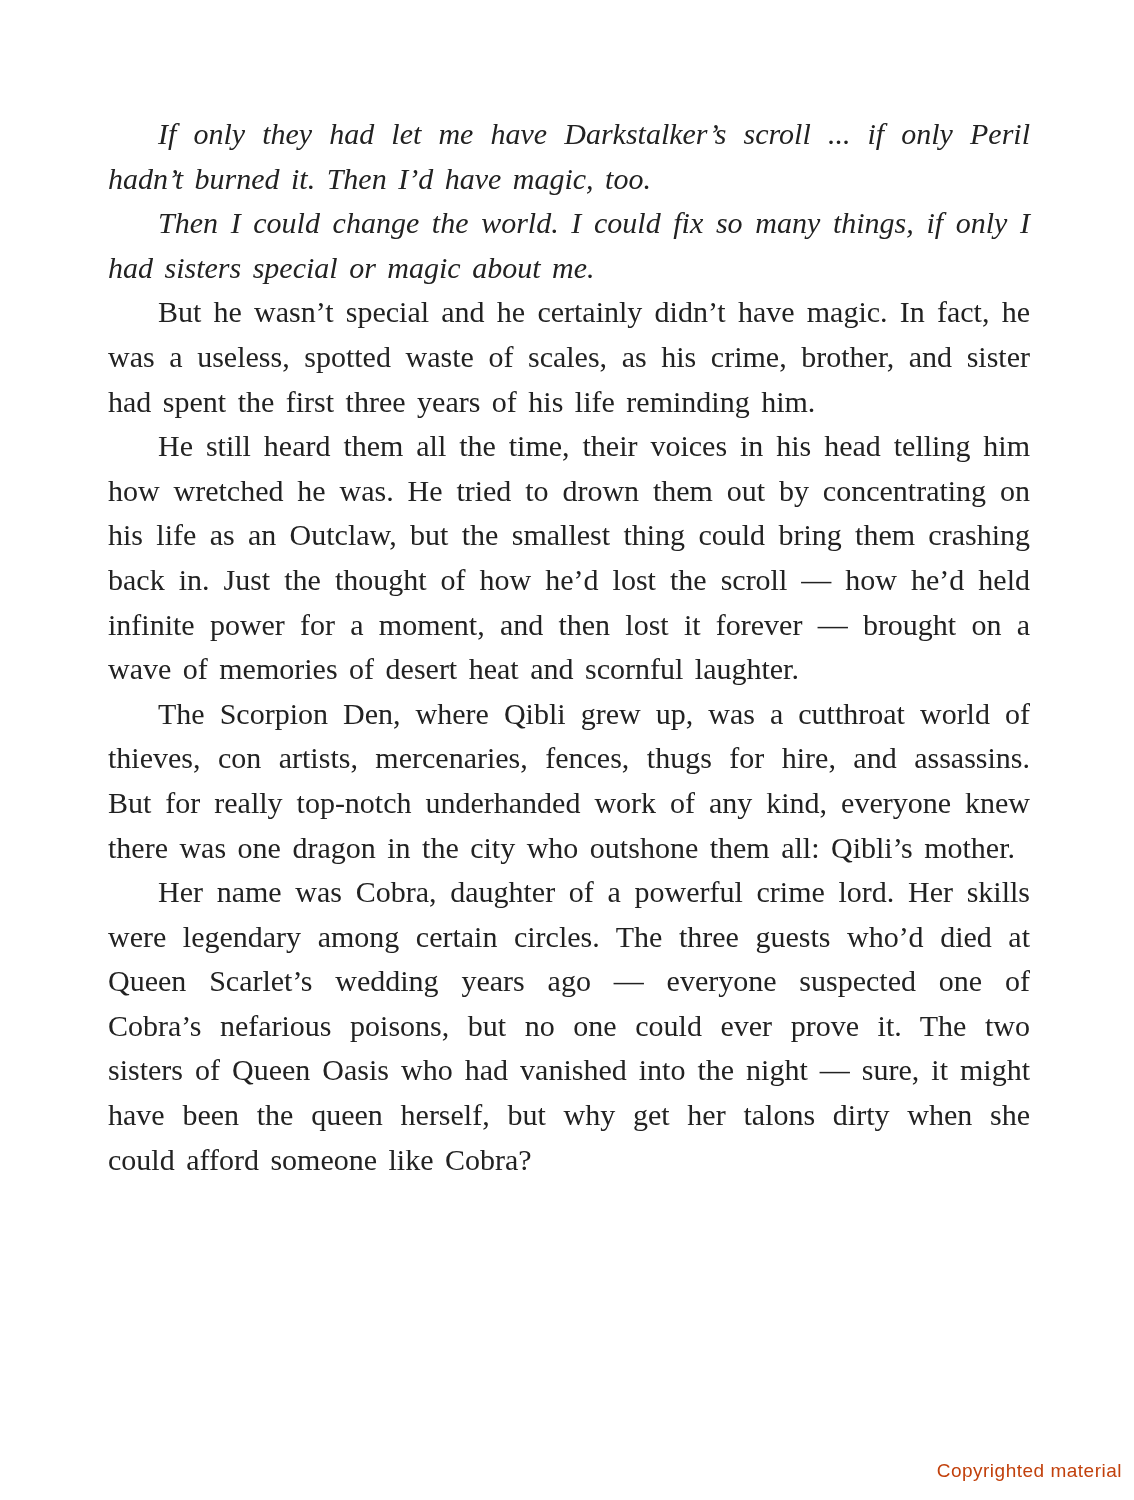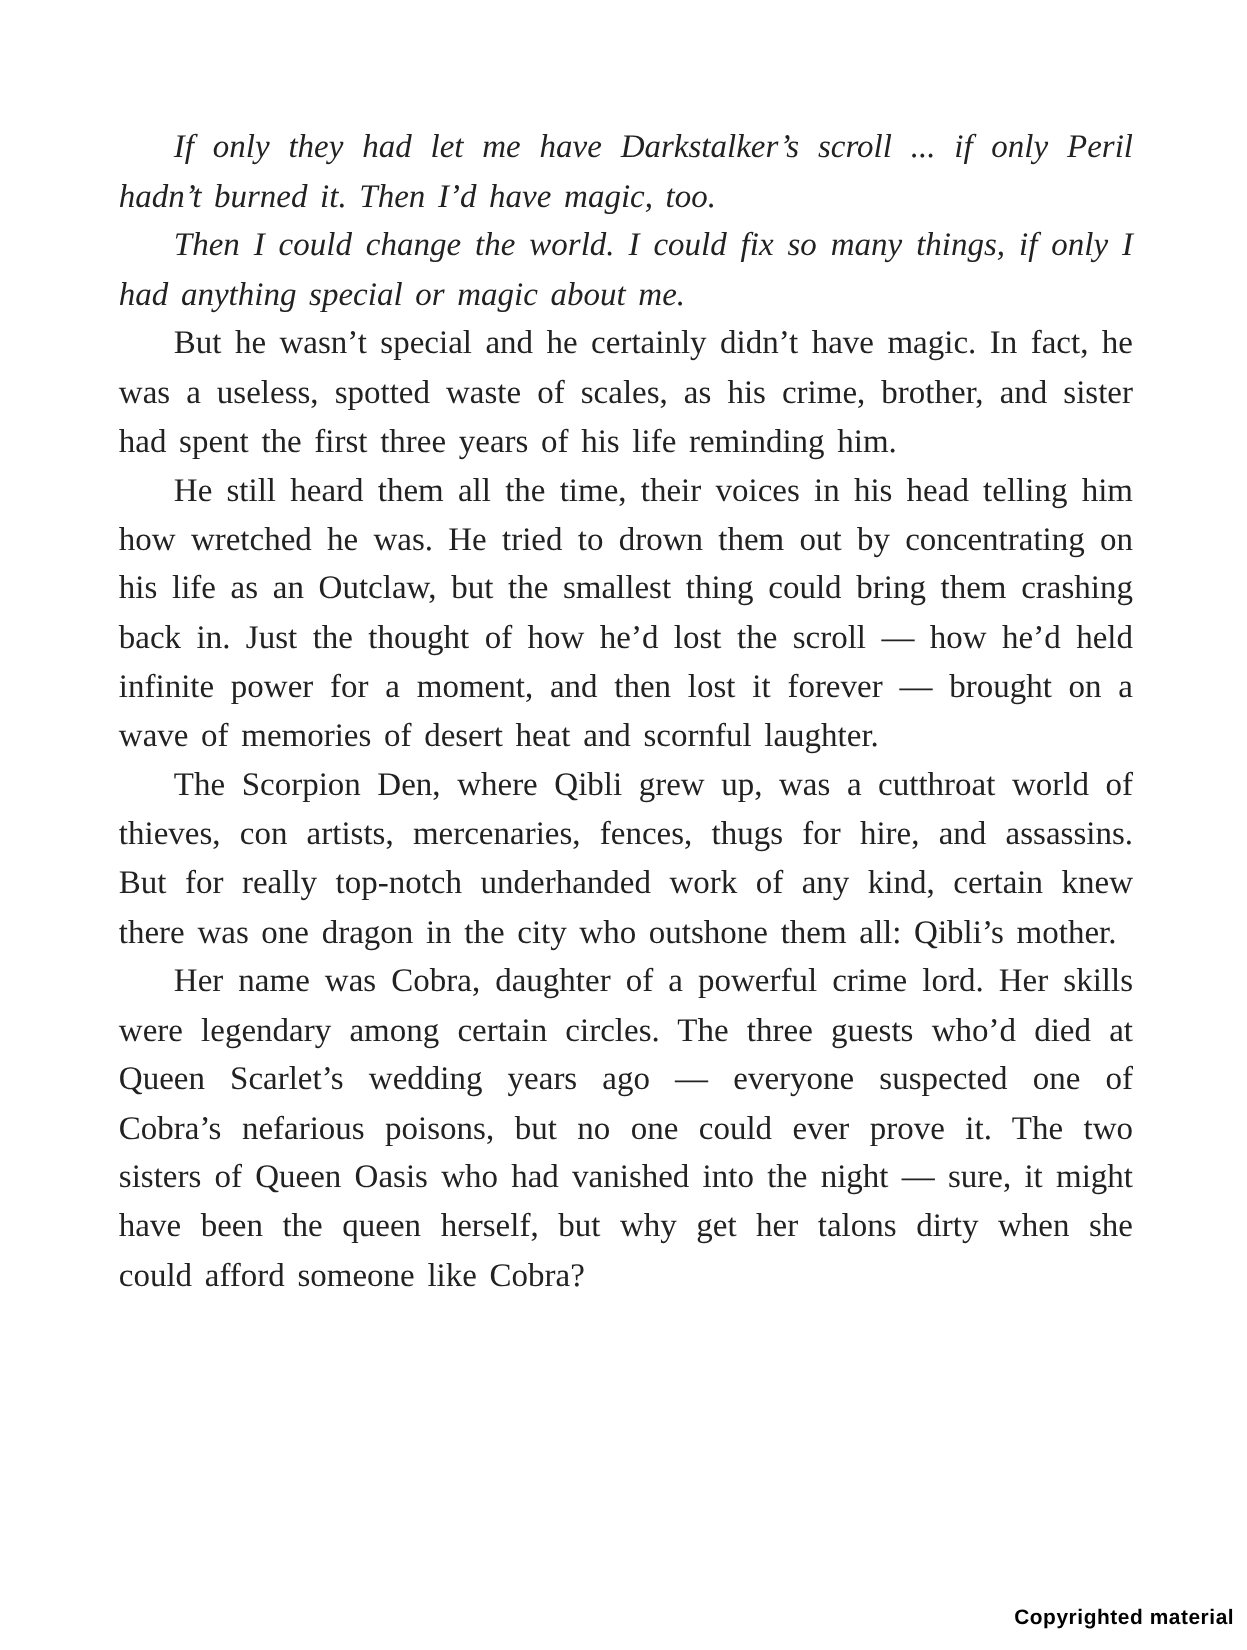--- a/index.html
+++ b/index.html
@@ -34,33 +34,32 @@
   .text-block p.thought {
     font-style: italic;
   }
   .watermark {
     position: absolute;
     right: 12px;
     bottom: 18px;
     font-family: "Liberation Sans", "DejaVu Sans", sans-serif;
     font-size: 19px;
     letter-spacing: 0.5px;
-    color: #000000;
-    font-weight: bold;
+    color: #c2410c;
   }
 </style>
 </head>
 <body>
 
 <div class="page">
 
   <div class="text-block">
     <p class="thought">If only they had let me have Darkstalker’s scroll ... if only Peril hadn’t burned it. Then I’d have magic, too.</p>
-    <p class="thought">Then I could change the world. I could fix so many things, if only I had anything special or magic about me.</p>
+    <p class="thought">Then I could change the world. I could fix so many things, if only I had sisters special or magic about me.</p>
     <p>But he wasn’t special and he certainly didn’t have magic. In fact, he was a useless, spotted waste of scales, as his crime, brother, and sister had spent the first three years of his life reminding him.</p>
     <p>He still heard them all the time, their voices in his head telling him how wretched he was. He tried to drown them out by concentrating on his life as an Outclaw, but the smallest thing could bring them crashing back in. Just the thought of how he’d lost the scroll — how he’d held infinite power for a moment, and then lost it forever — brought on a wave of memories of desert heat and scornful laughter.</p>
-    <p>The Scorpion Den, where Qibli grew up, was a cutthroat world of thieves, con artists, mercenaries, fences, thugs for hire, and assassins. But for really top-notch underhanded work of any kind, certain knew there was one dragon in the city who outshone them all: Qibli’s mother.</p>
+    <p>The Scorpion Den, where Qibli grew up, was a cutthroat world of thieves, con artists, mercenaries, fences, thugs for hire, and assassins. But for really top-notch underhanded work of any kind, everyone knew there was one dragon in the city who outshone them all: Qibli’s mother.</p>
     <p>Her name was Cobra, daughter of a powerful crime lord. Her skills were legendary among certain circles. The three guests who’d died at Queen Scarlet’s wedding years ago — everyone suspected one of Cobra’s nefarious poisons, but no one could ever prove it. The two sisters of Queen Oasis who had vanished into the night — sure, it might have been the queen herself, but why get her talons dirty when she could afford someone like Cobra?</p>
   </div>
 
   <div class="watermark">Copyrighted material</div>
 
 </div>
 
 </body></html>

